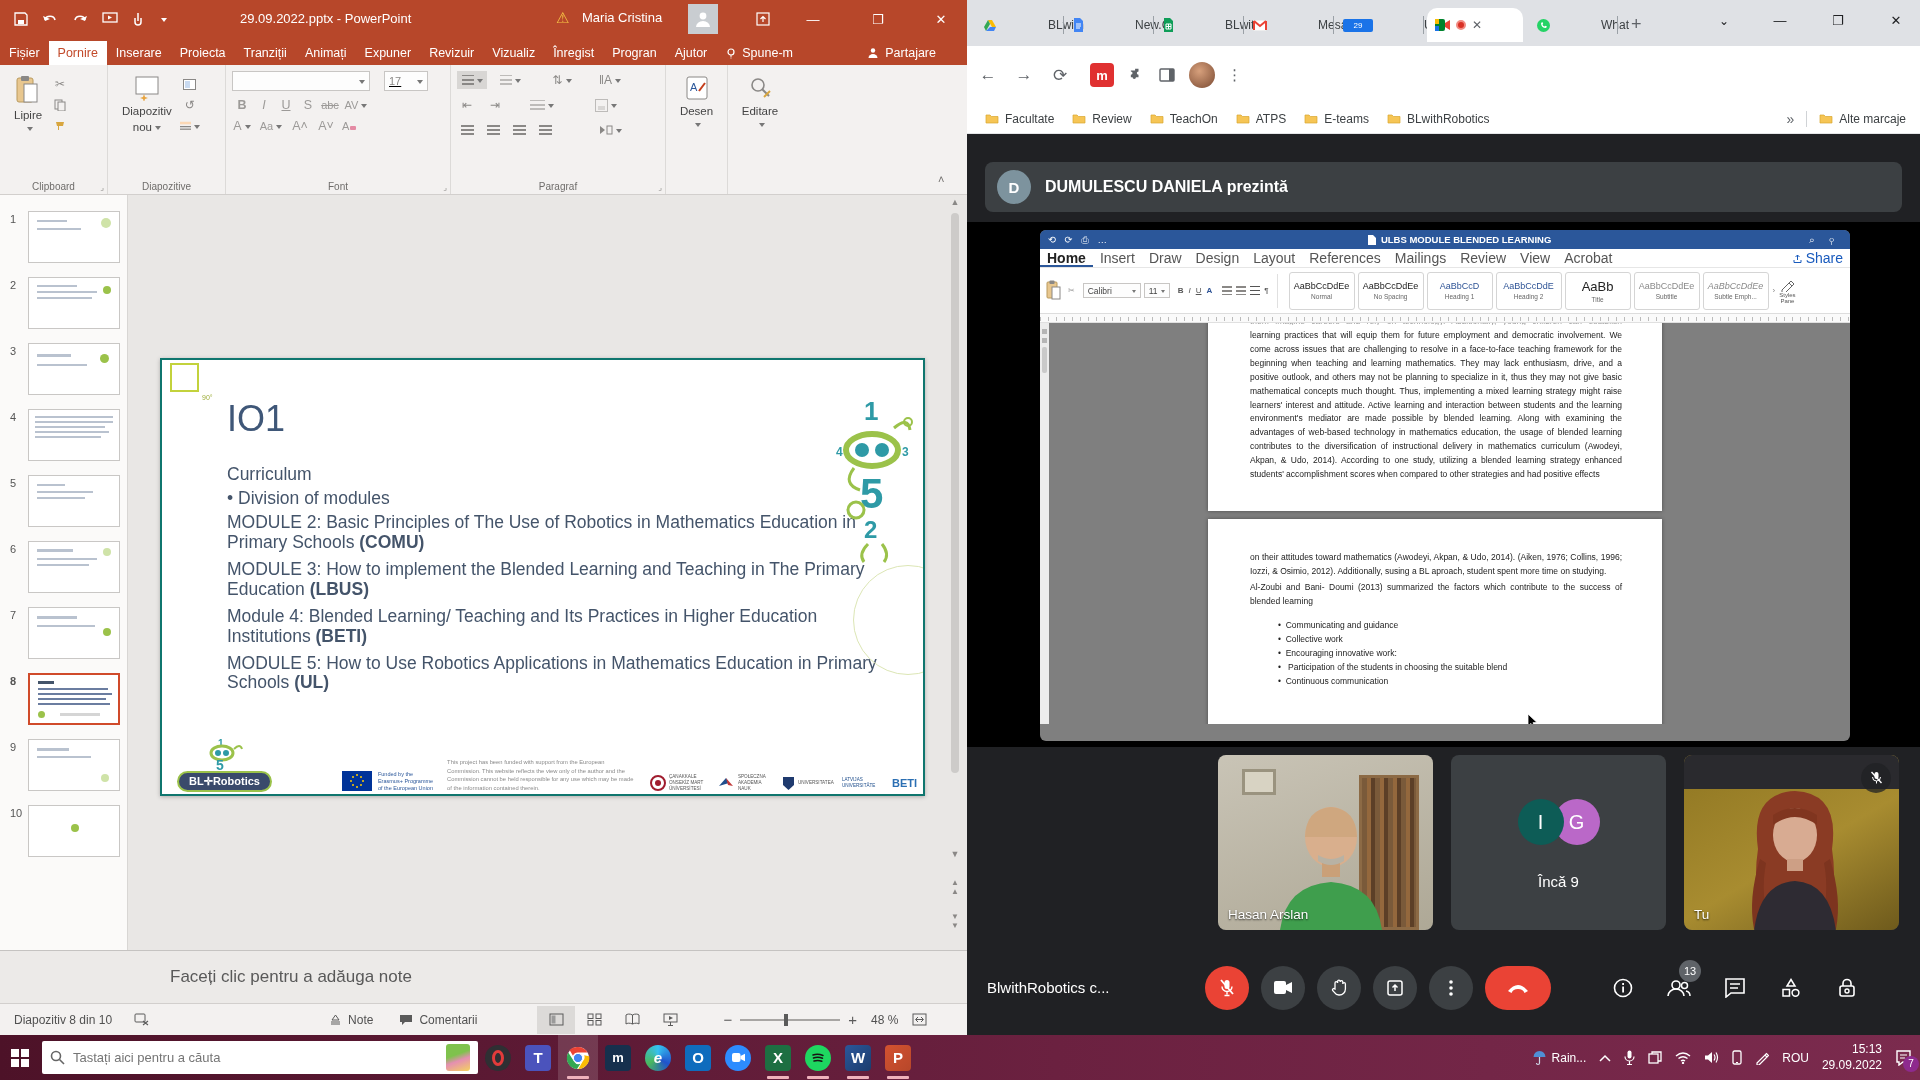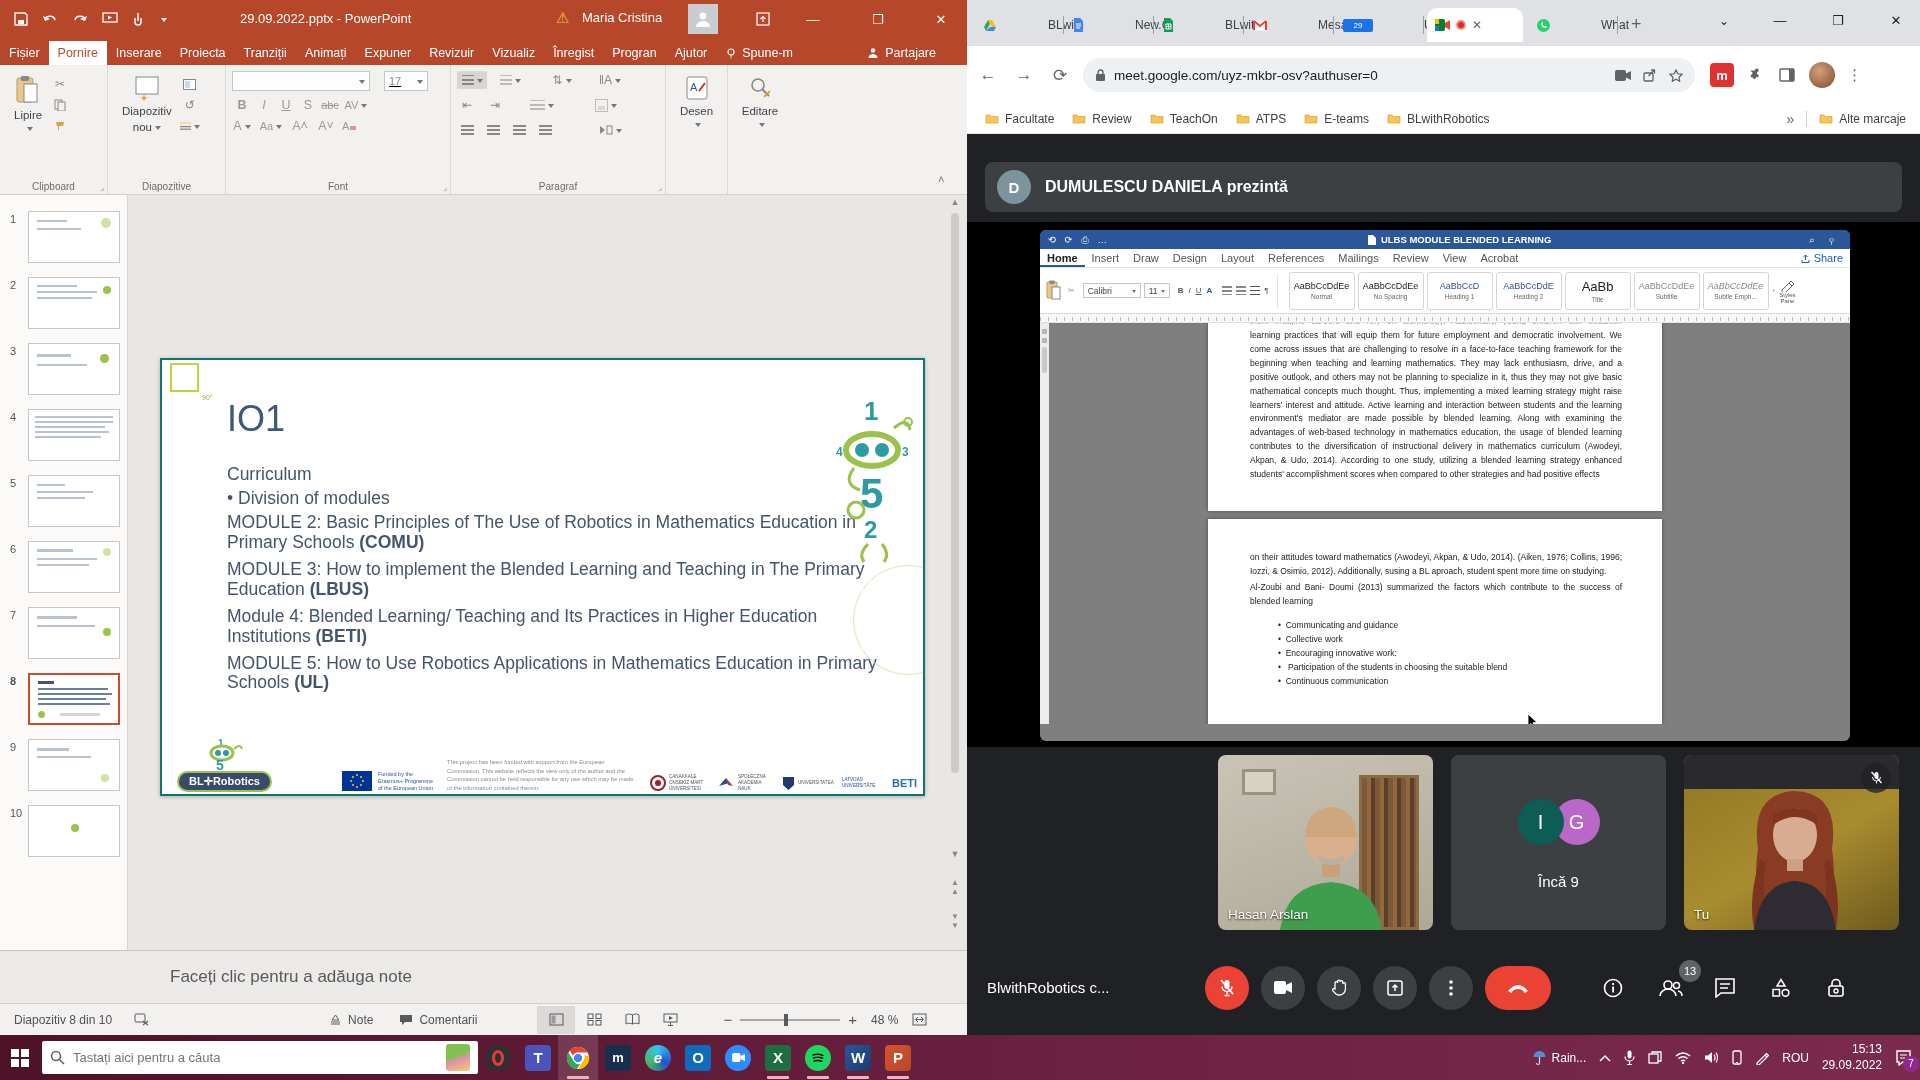--- a/index.html
+++ b/index.html
@@ -74,21 +74,21 @@
   .omnibox{height:34px;background:#eef1f3;border-radius:17px;display:flex;align-items:center;padding:0 12px;gap:8px;flex:none;width:612px;margin-left:8px;font-size:13.5px;color:#202124;}
   .bookmarks{left:0;top:104px;width:953px;height:30px;background:#fff;border-bottom:1px solid #e4e6e8;display:flex;align-items:center;font-size:12px;color:#3c4043;}
   .bm{display:flex;align-items:center;gap:6px;margin-left:18px;white-space:nowrap;}
   .meetarea{left:0;top:134px;width:953px;height:901px;background:var(--meet-bg);}
   .banner{position:absolute;left:18px;top:28px;width:917px;height:50px;background:var(--meet-panel);border-radius:8px;display:flex;align-items:center;gap:14px;padding-left:12px;color:#fff;font-size:16px;font-weight:bold;}
   .banner .av{width:34px;height:34px;border-radius:50%;background:#7d939e;display:flex;align-items:center;justify-content:center;font-size:15px;font-weight:bold;}
   .stage{position:absolute;left:0;top:88px;width:953px;height:525px;background:#000;}
   
   .wordwin{position:absolute;left:73px;top:8px;width:810px;height:511px;background:#7f7f7f;border-radius:6px;overflow:hidden;font-family:"Liberation Sans",sans-serif;}
   .wtitle{height:19px;background:var(--word-blue);color:#fff;display:flex;align-items:center;font-size:9.5px;}
-  .wtabs{height:19px;background:#fff;display:flex;align-items:center;font-size:11px;color:#555;border-bottom:1px solid #e6e6e6;}
+  .wtabs{height:19px;background:#fff;display:flex;align-items:center;font-size:14px;color:#555;border-bottom:1px solid #e6e6e6;}
   .wtab{padding:0 7px;height:100%;display:flex;align-items:center;}
   .wtab.on{color:#222;font-weight:bold;box-shadow:inset 0 -2px 0 var(--word-blue);}
   .wtools{height:46px;background:#fff;display:flex;align-items:center;font-size:8px;color:#555;border-bottom:1px solid #ddd;padding-left:6px;}
   .stylebox{width:66px;height:38px;border:1px solid #d5d5d5;border-radius:3px;background:#fff;margin-left:3px;display:flex;flex-direction:column;align-items:center;justify-content:center;flex:none;}
   .stylebox .p{font-size:9px;color:#222;}
   .stylebox .n{font-size:6.5px;color:#666;margin-top:2px;}
   .wruler{height:9px;background:#fafafa;border-bottom:1px solid #e0e0e0;background-image:repeating-linear-gradient(to right,#bbb 0 1px,transparent 1px 8px);background-size:100% 4px;background-repeat:no-repeat;background-position:0 3px;}
   .wdoc{position:relative;height:401px;background:#7f7f7f;overflow:hidden;}
   .wpage{position:absolute;left:168px;width:454px;background:#fff;box-shadow:0 0 4px rgba(0,0,0,.4);}
   .wtext{position:absolute;left:42px;width:372px;font-size:8.5px;line-height:13.9px;color:#222;text-align:justify;}
@@ -96,21 +96,21 @@
   
   .tile{position:absolute;top:621px;width:215px;height:175px;border-radius:8px;background:var(--meet-panel);overflow:hidden;}
   .tile .nm{position:absolute;left:10px;bottom:8px;color:#fff;font-size:13.5px;text-shadow:0 1px 2px rgba(0,0,0,.8);}
   .badge-tr{position:absolute;top:8px;right:8px;width:30px;height:30px;border-radius:50%;display:flex;align-items:center;justify-content:center;}
   .circleI{width:46px;height:46px;border-radius:50%;display:flex;align-items:center;justify-content:center;color:#fff;font-size:20px;}
   
   .meetbar{position:absolute;left:0;top:806px;width:953px;height:95px;display:flex;align-items:center;}
   .mbtn{width:44px;height:44px;border-radius:50%;background:var(--meet-panel);display:flex;align-items:center;justify-content:center;margin-left:12px;flex:none;}
   .mbtn.red{background:var(--meet-red);}
   .endcall{width:66px;height:44px;border-radius:24px;background:var(--meet-red);display:flex;align-items:center;justify-content:center;margin-left:12px;flex:none;}
-  .ricon{width:40px;height:40px;display:flex;align-items:center;justify-content:flex-start;margin-left:16px;position:relative;flex:none;}
+  .ricon{width:40px;height:40px;display:flex;align-items:center;justify-content:center;margin-left:16px;position:relative;flex:none;}
   
   #taskbar{left:0;top:1035px;width:1920px;height:45px;background:linear-gradient(90deg,var(--plum1),#6b2140 55%,var(--plum2));display:flex;align-items:center;color:#fff;}
   .tb-ico{width:40px;height:45px;display:flex;align-items:center;justify-content:center;position:relative;flex:none;}
   .runline{position:absolute;bottom:1px;left:9px;width:22px;height:3px;background:#efb2bc;border-radius:1px;}
   .tb-search{width:436px;height:33px;background:#fff;border-radius:2px;display:flex;align-items:center;margin-left:2px;padding:0 8px;gap:8px;flex:none;}
   .tb-search input{border:none;outline:none;font-size:13px;color:#444;width:330px;background:transparent;}
   .glyph{width:26px;height:26px;border-radius:4px;display:flex;align-items:center;justify-content:center;font-weight:bold;font-size:15px;color:#fff;}
   .tray{margin-left:auto;display:flex;align-items:center;font-size:12px;gap:13px;padding-right:8px;}
   .clock{text-align:right;font-size:12px;line-height:1.3;}
 </style>
@@ -696,40 +696,20 @@
     <span class="abs" style="left:752px;top:14px;color:#202124;font-size:12px;">⌄</span>
     <span class="abs winbtn" style="left:790px;top:0;color:#202124;height:40px;">—</span>
     <span class="abs winbtn" style="left:848px;top:0;color:#202124;height:40px;">❐</span>
     <span class="abs winbtn" style="left:906px;top:0;color:#202124;height:40px;">✕</span>
   </div>
 
   <div class="toolbar abs">
     <span class="navic">←</span>
     <span class="navic">→</span>
     <span class="navic">⟳</span>
-    <div class="omnibox">
-      <svg width="11" height="13" viewBox="0 0 11 13">
-          <rect x="1" y="5" width="9" height="7" rx="1" fill="#5f6368"></rect>
-          <path d="M3 5 V3.5 a2.5 2.5 0 0 1 5 0 V5" fill="none" stroke="#5f6368" stroke-width="1.4"></path>
-        </svg>
-      <span>meet.google.com/uyz-mkbr-osv?authuser=0</span>
-      <span style="margin-left:auto;" class="f">
-        <svg width="16" height="11" viewBox="0 0 16 11" style="margin-right:12px;">
-            <rect x="0" y="0" width="11" height="11" rx="2" fill="#5f6368"></rect>
-            <path d="M11 3.5 L16 1 V10 L11 7.5 Z" fill="#5f6368"></path>
-          </svg>
-        <svg width="14" height="13" viewBox="0 0 14 13" style="margin-right:12px;">
-            <rect x="1" y="4" width="9" height="8" rx="1" fill="none" stroke="#5f6368" stroke-width="1.3"></rect>
-            <path d="M5.5 7 L11 1.5 M8 1 h3.5 v3.5" stroke="#5f6368" stroke-width="1.3" fill="none"></path>
-          </svg>
-        <svg width="14" height="13" viewBox="0 0 14 13">
-            <path d="M7 1 l1.8 3.8 4.2 0.5 -3 2.9 0.7 4.1 L7 10.3 3.3 12.3 4 8.2 1 5.3 5.2 4.8 Z" fill="none" stroke="#5f6368" stroke-width="1.2"></path>
-          </svg>
-      </span>
-    </div>
     <span style="margin-left:14px;" class="glyph">
         <span style="background:#e03131;width:24px;height:24px;border-radius:4px;display:flex;align-items:center;justify-content:center;font-size:13px;">m</span>
       </span>
     <svg width="16" height="16" viewBox="0 0 16 16" style="margin-left:14px;">
         <path d="M6 1 h4 v3 a2 2 0 0 0 0 4 v3 h-3 a2 2 0 0 1 -4 0 H1 V8 a2 2 0 0 0 0 -4 V3 h5 Z" fill="#5f6368" transform="translate(1,1) scale(0.85)"></path>
       </svg>
     <svg width="16" height="14" viewBox="0 0 16 14" style="margin-left:14px;">
         <rect x="1" y="1" width="14" height="12" rx="1" fill="none" stroke="#5f6368" stroke-width="1.4"></rect>
         <rect x="10" y="1" width="5" height="12" fill="#5f6368"></rect>
       </svg>

